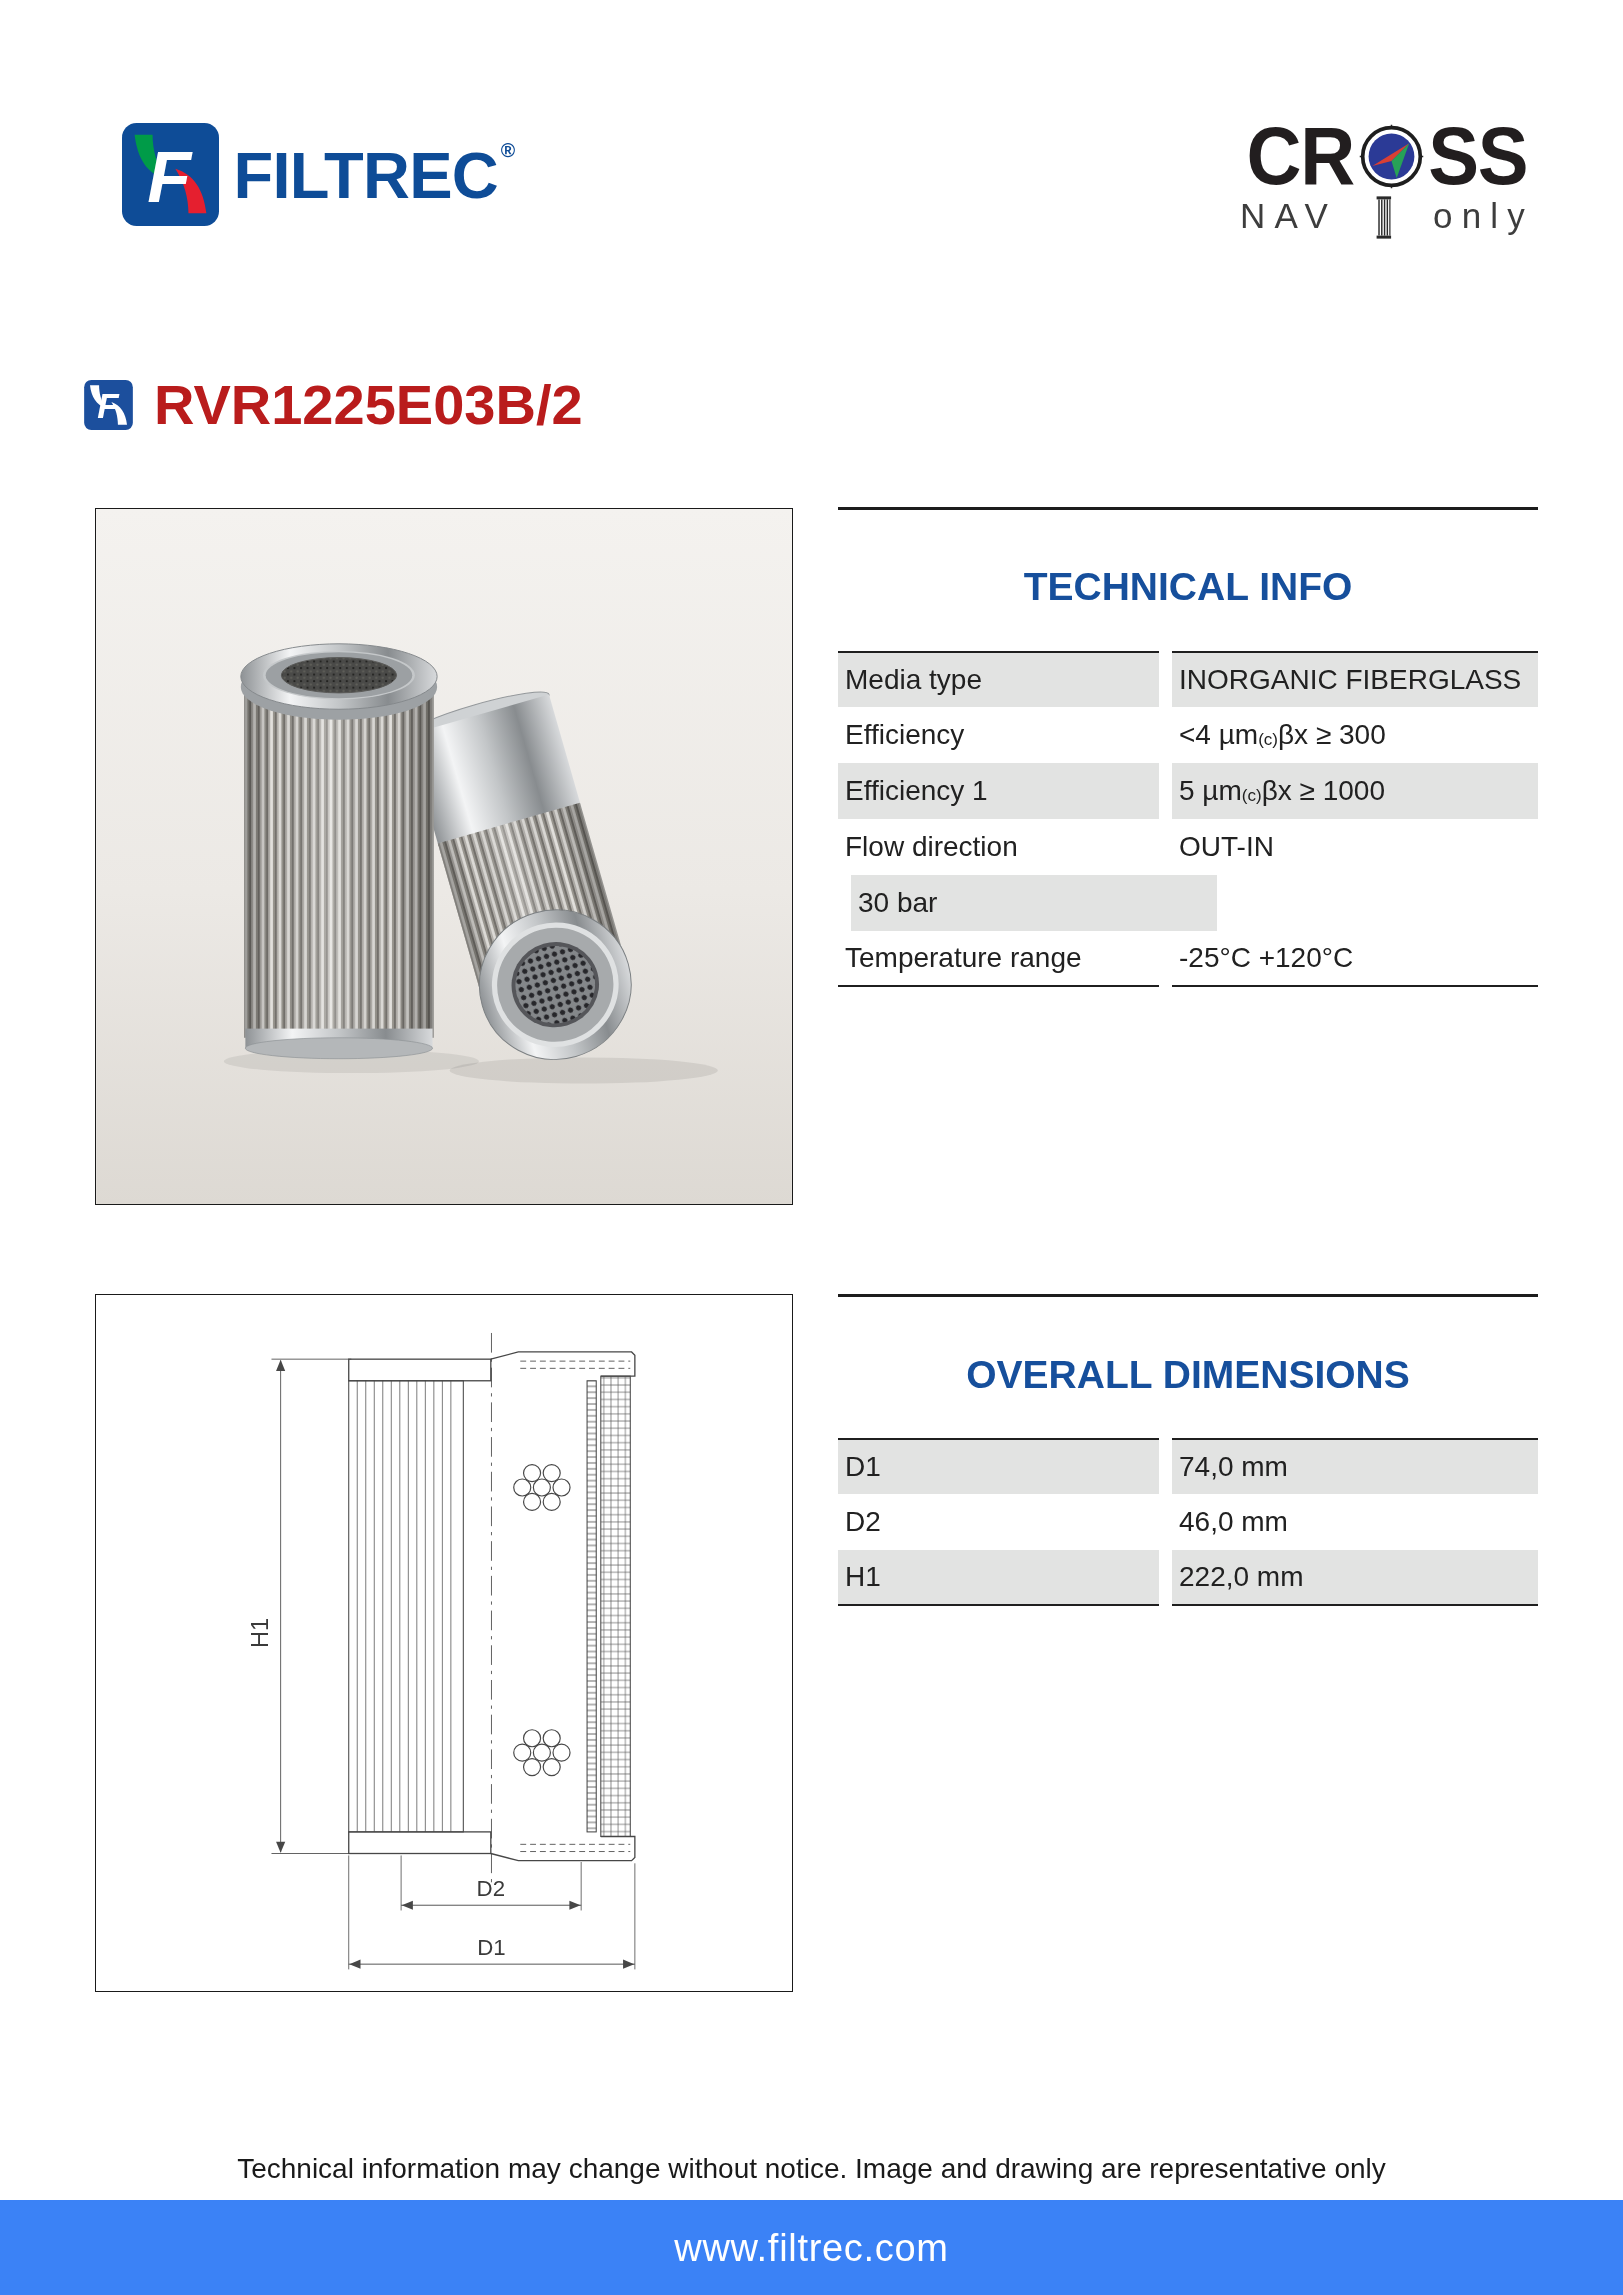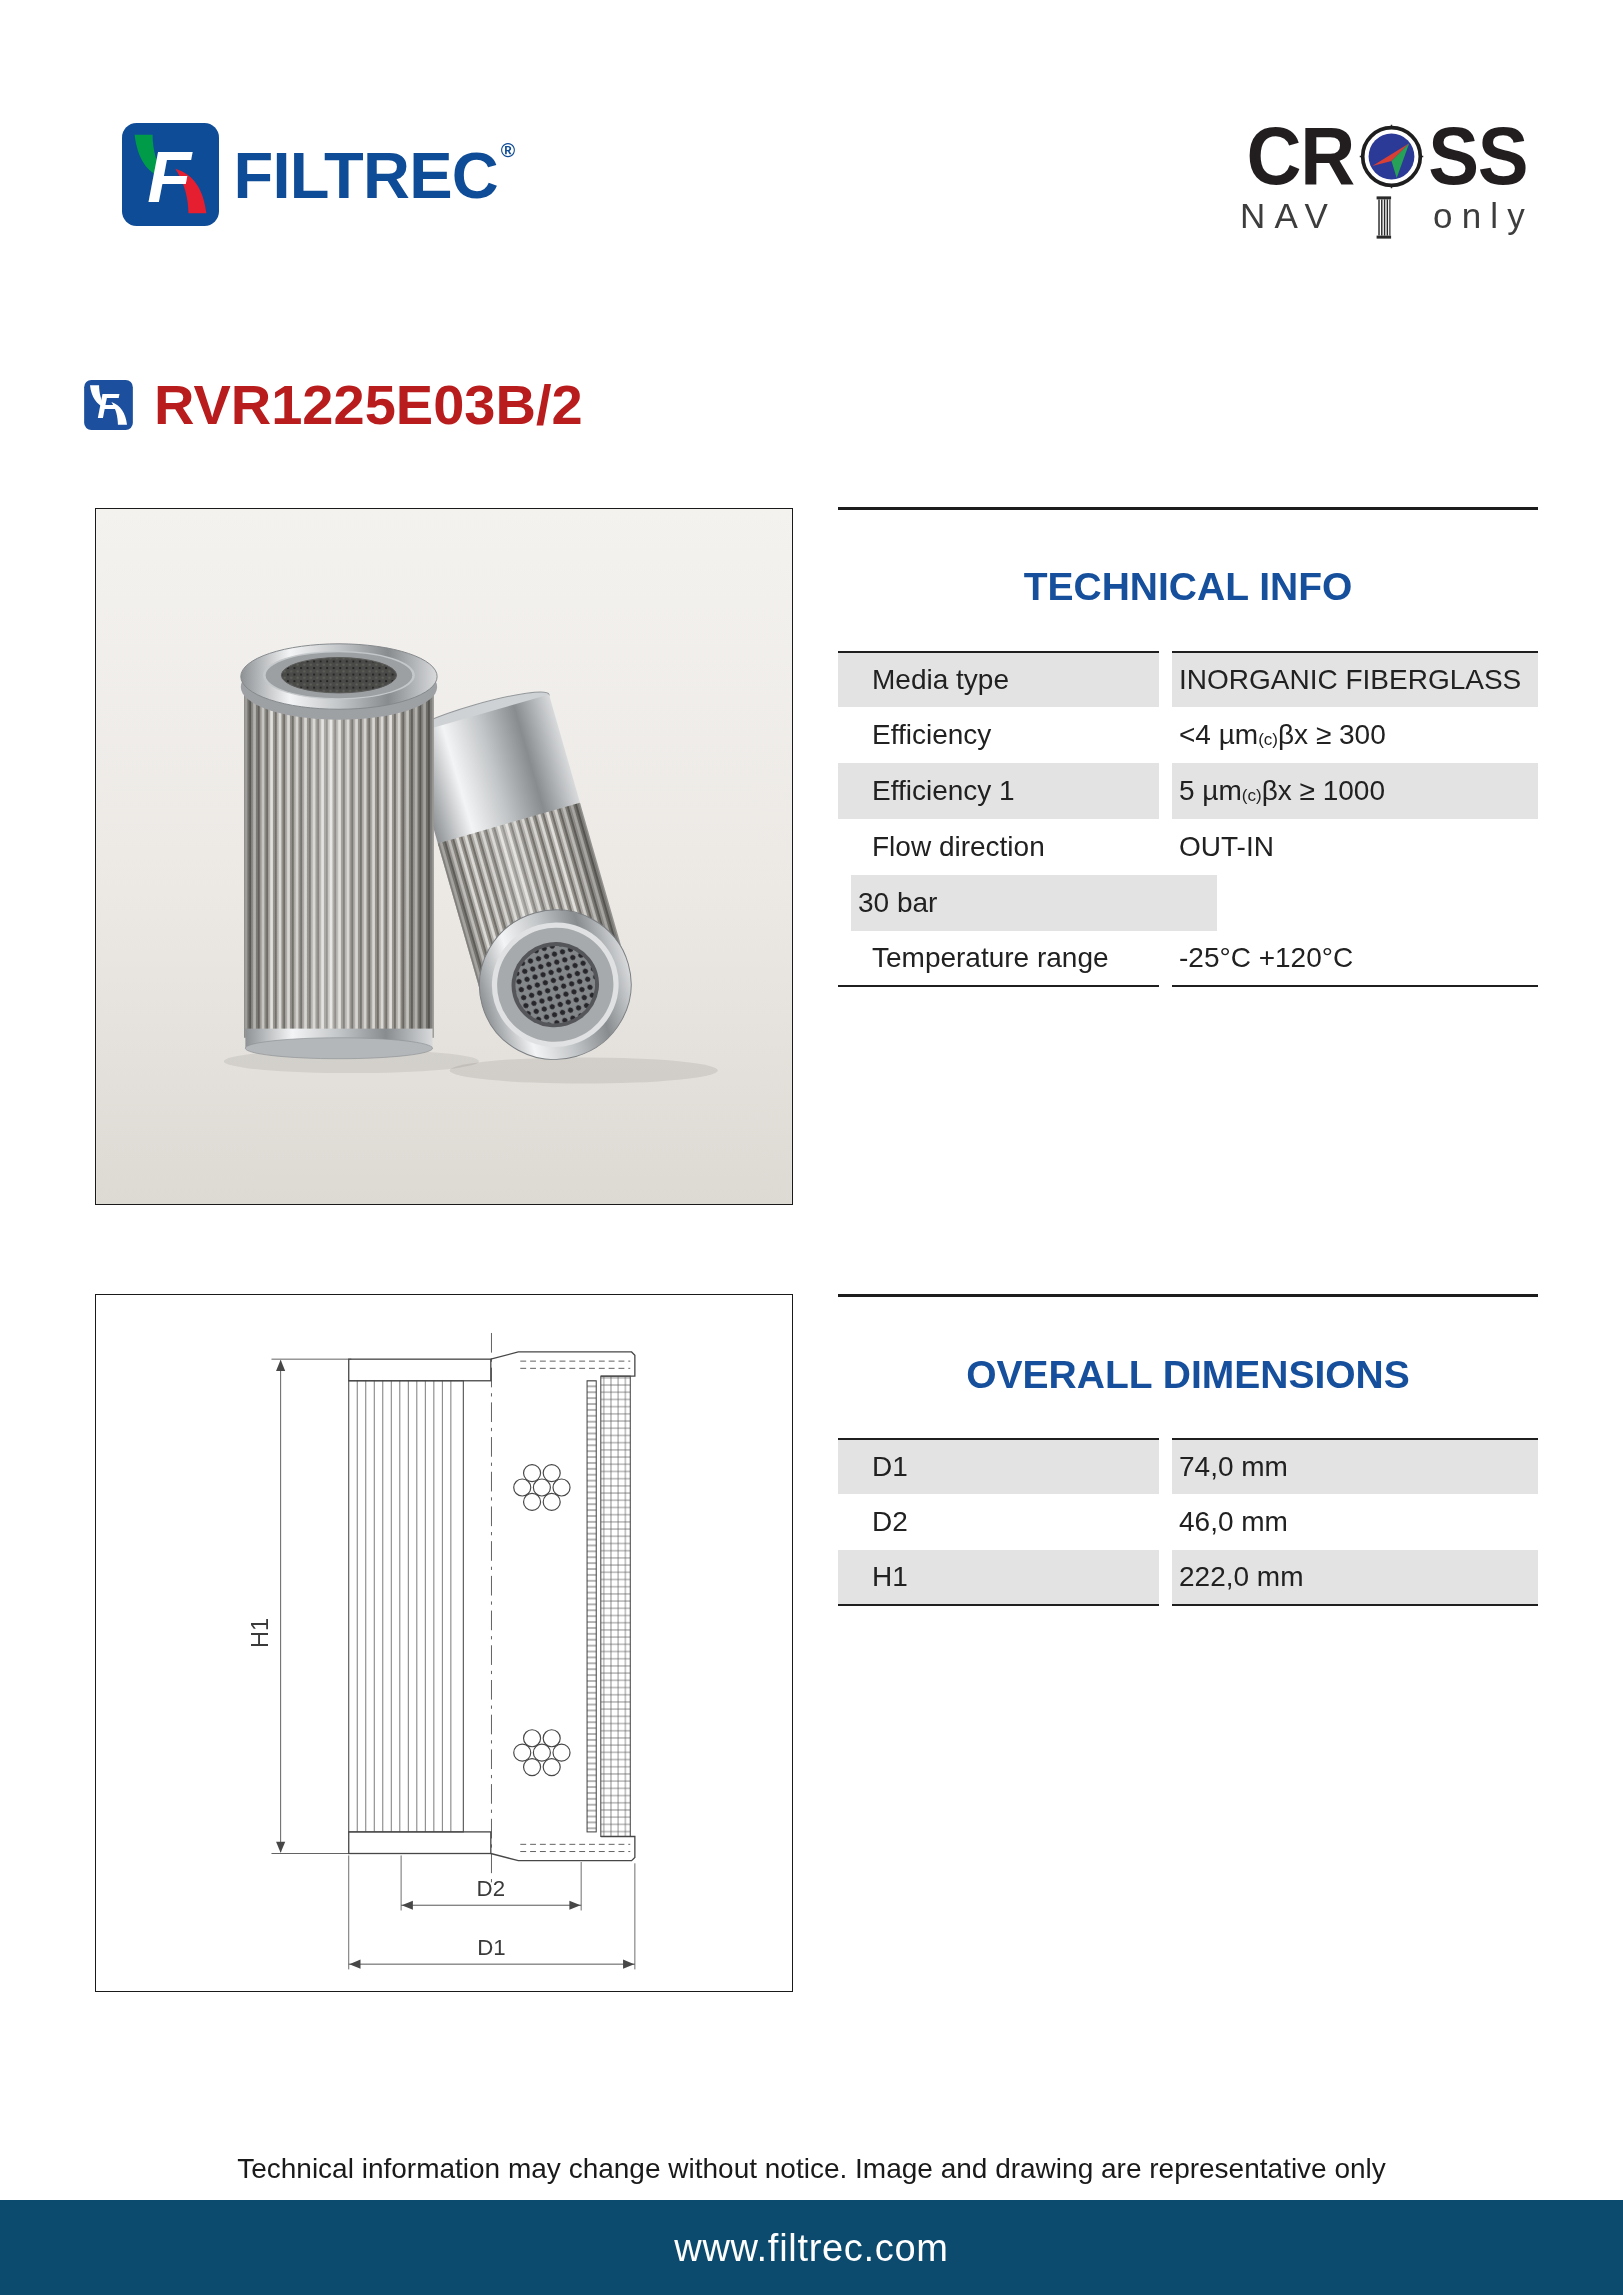--- a/index.html
+++ b/index.html
@@ -34,31 +34,31 @@
   #tech-section{top:507px;}
   #tech-section .section-title{margin-top:55px;}
   #dim-section{top:1294px;}
   #dim-section .section-title{margin-top:56px;}
   
   .dtable{position:absolute;left:838px;width:700px;}
   #tech-table{top:651px;}
   #dim-table{top:1438px;}
   .drow{display:flex;height:56px;}
   .dcell{display:flex;align-items:center;box-sizing:border-box;}
-  .dcell.lab{width:321px;padding-left:34px;}
+  .dcell.lab{width:321px;padding-left:7px;}
   .dgap{width:13px;}
   .dcell.val{width:366px;padding-left:7px;}
   .drow:nth-child(odd) .dcell{background:#e2e3e2;}
   .drow:first-child .dcell{border-top:2px solid #1f1f1f;}
   .drow:last-child .dcell{border-bottom:2px solid #1f1f1f;}
   .dcell{font-size:28px;color:#212121;}
   sub.subc{font-size:17px;position:relative;bottom:-5.2px;line-height:0;}
   
   #disclaimer{position:absolute;left:0;top:2153px;width:100%;text-align:center;font-size:28px;color:#1a1a1a;}
-  #footer-bar{position:absolute;left:0;top:2200px;width:100%;height:96px;background:#0c4a6e;display:flex;align-items:center;justify-content:center;}
+  #footer-bar{position:absolute;left:0;top:2200px;width:100%;height:96px;background:#3b82f6;display:flex;align-items:center;justify-content:center;}
   #footer-url{font-size:38px;color:#ffffff;letter-spacing:0.7px;}
   svg text{font-family:"Liberation Sans",sans-serif;}
 </style>
 </head>
 <body>
 
 <div id="page">
 
   <div class="filtrec-logo">
     <svg class="filtrec-mark" viewBox="0 0 100 106">

